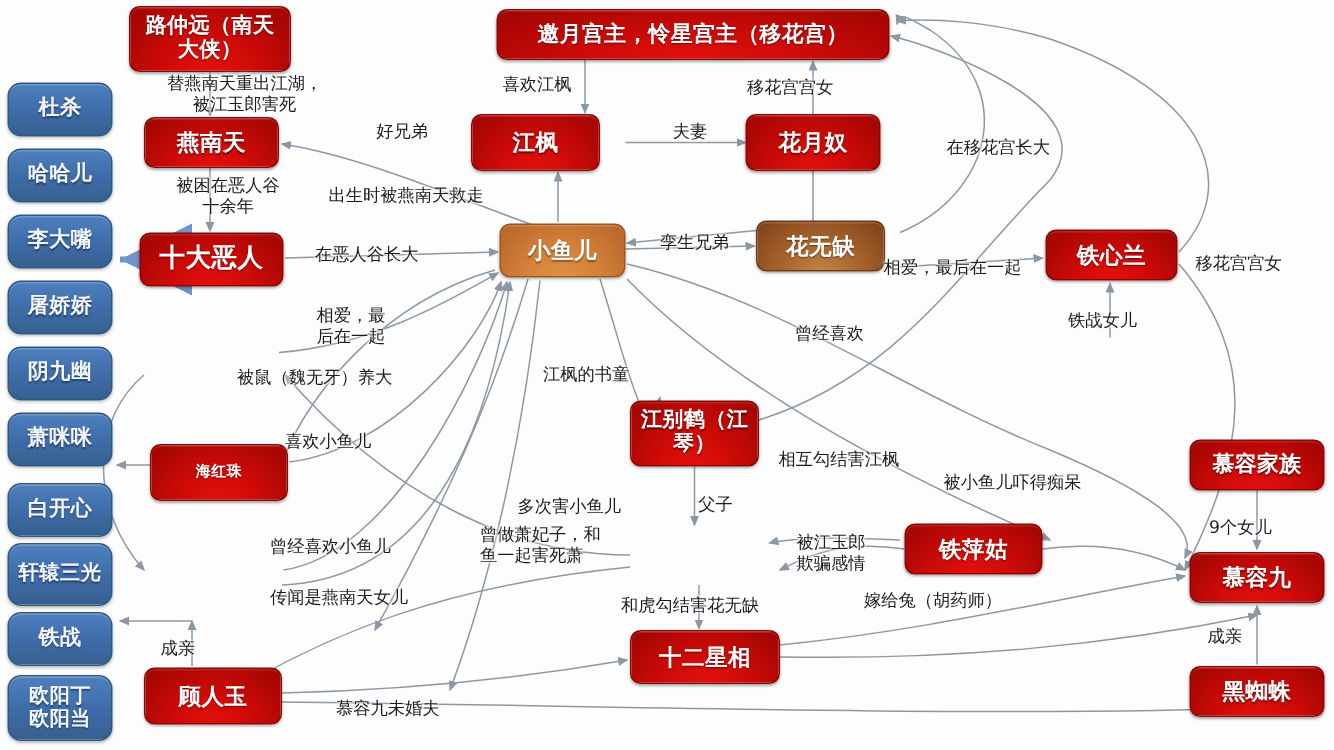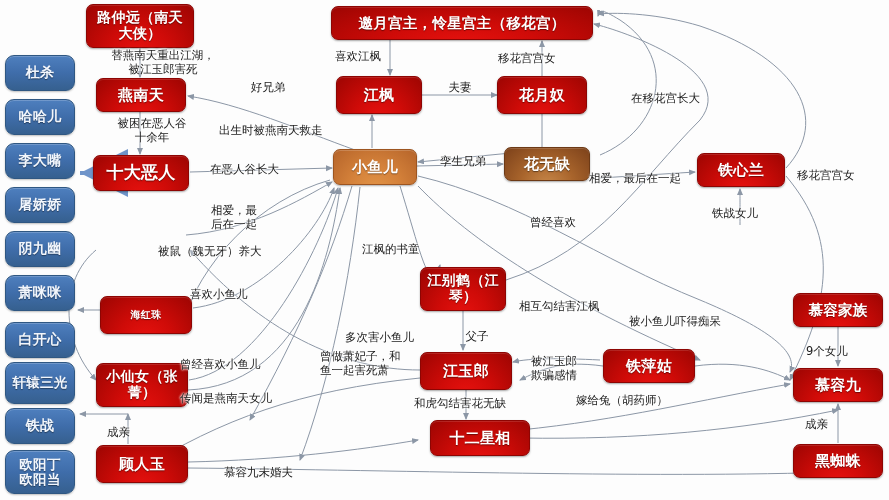--- a/index.html
+++ b/index.html
@@ -176,34 +176,32 @@
     <div class="node blue" style="left:5px;top:322px;width:70px;height:36px;font-size:14px;">白开心</div>
     <div class="node blue" style="left:5px;top:362px;width:70px;height:42px;font-size:13.5px;">轩辕三光</div>
     <div class="node blue" style="left:5px;top:408px;width:70px;height:36px;font-size:14px;">铁战</div>
     <div class="node blue" style="left:5px;top:450px;width:70px;height:44px;font-size:13.5px;white-space:pre-line;">欧阳丁
 欧阳当</div>
   </div>
 
   <div class="node red" style="left:86px;top:4px;width:108px;height:44px;font-size:14px;">路仲远（南天大侠）</div>
   <div class="node red" style="left:331px;top:6px;width:262px;height:34px;font-size:14.5px;">邀月宫主，怜星宫主（移花宫）</div>
   <div class="node red" style="left:96px;top:78px;width:90px;height:34px;font-size:15px;">燕南天</div>
-  <div class="node red" style="left:336px;top:76px;width:86px;height:38px;font-size:15px;text-align:right;">江枫</div>
+  <div class="node red" style="left:314px;top:76px;width:86px;height:38px;font-size:15px;text-align:right;">江枫</div>
   <div class="node red" style="left:497px;top:76px;width:90px;height:38px;font-size:15px;">花月奴</div>
   <div class="node red" style="left:93px;top:155px;width:96px;height:36px;font-size:17px;">十大恶人</div>
   <div class="node orange" style="left:333px;top:149px;width:84px;height:36px;font-size:15px;">小鱼儿</div>
   <div class="node brown" style="left:504px;top:147px;width:86px;height:34px;font-size:15px;">花无缺</div>
   <div class="node red" style="left:697px;top:153px;width:88px;height:34px;font-size:15px;">铁心兰</div>
   <div class="node red" style="left:100px;top:296px;width:92px;height:38px;font-size:10px;">海红珠</div>
   <div class="node red" style="left:420px;top:267px;width:86px;height:44px;font-size:14px;">江别鹤（江琴）</div>
   <div class="node red" style="left:793px;top:293px;width:90px;height:34px;font-size:14.5px;">慕容家族</div>
-  <div class="node red" style="left:96px;top:363px;width:92px;height:44px;font-size:14px;">小仙女（张菁）</div>
-  <div class="node red" style="left:420px;top:352px;width:92px;height:38px;font-size:15px;">江玉郎</div>
   <div class="node red" style="left:603px;top:349px;width:92px;height:34px;font-size:15px;">铁萍姑</div>
   <div class="node red" style="left:793px;top:368px;width:90px;height:34px;font-size:15px;">慕容九</div>
-  <div class="node red" style="left:420px;top:420px;width:100px;height:36px;font-size:15px;margin-left:10px;">十二星相</div>
+  <div class="node red" style="left:420px;top:420px;width:100px;height:36px;font-size:15px;">十二星相</div>
   <div class="node red" style="left:96px;top:445px;width:92px;height:38px;font-size:15px;">顾人玉</div>
   <div class="node red" style="left:793px;top:444px;width:90px;height:34px;font-size:15px;">黑蜘蛛</div>
 
   <div class="edge-label ctr" style="left:98px;top:49px;width:130px;">替燕南天重出江湖，
 被江玉郎害死</div>
   <div class="edge-label ctr" style="left:97px;top:117px;width:110px;">被困在恶人谷
 十余年</div>
   <div class="edge-label" style="left:335px;top:50px;width:80px;">喜欢江枫</div>
   <div class="edge-label" style="left:498px;top:52px;width:90px;">移花宫宫女</div>
   <div class="edge-label ctr" style="left:438px;top:81px;width:44px;">夫妻</div>

